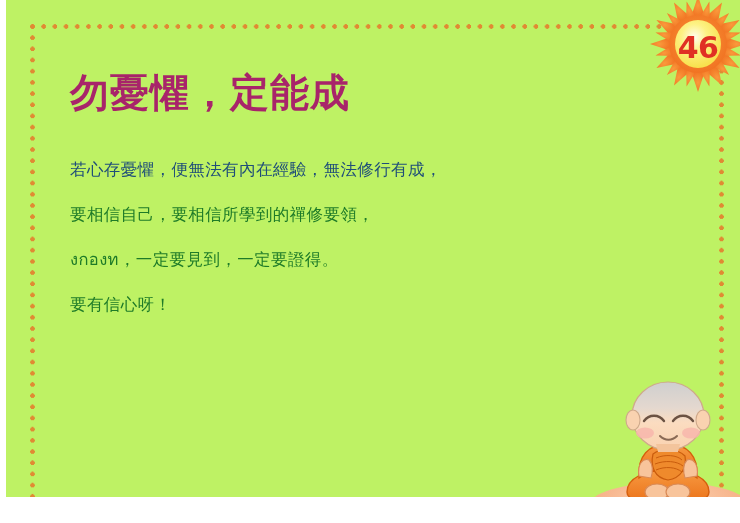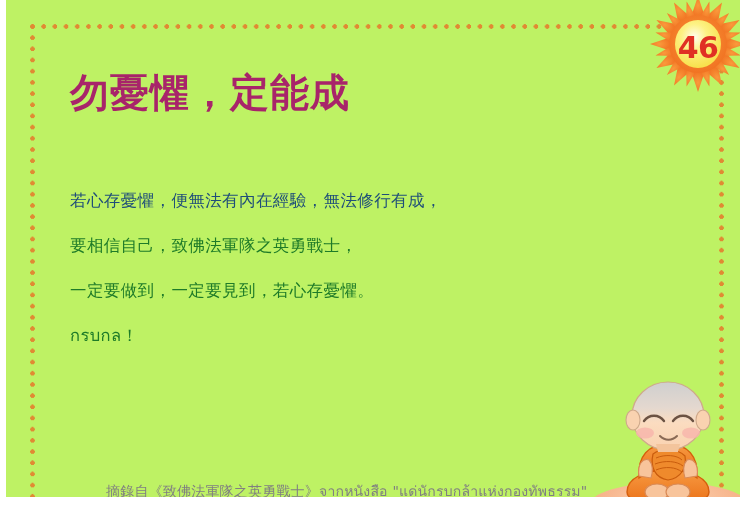--- a/index.html
+++ b/index.html
@@ -82,21 +82,20 @@
     letter-spacing: 1px;
     white-space: nowrap;
   }
 
   
   #body-text {
     position: absolute;
     left: 64px;
     top: 162px;
     width: 600px;
-    margin-top: 31px;
   }
   .body-line {
     font-size: 16.5px;
     line-height: 1;
     height: 45px;
     white-space: nowrap;
     letter-spacing: 0.4px;
   }
   .c-blue  { color: #1f4e79; }
   .c-green { color: #1e7b28; }
@@ -176,26 +175,25 @@
         <ellipse cx="0" cy="0" rx="23" ry="24" fill="url(#sunCenterGrad)"></ellipse>
       </g>
     </svg>
     <div id="sun-number">46</div>
   </div>
 
   <div id="page-title">勿憂懼，定能成</div>
 
   <div id="body-text">
     <div class="body-line c-blue">若心存憂懼，便無法有內在經驗，無法修行有成，</div>
-    <div class="body-line c-green">要相信自己，致佛法軍隊之英勇戰士，</div>
-    <div class="body-line c-green">一定要做到，一定要見到，若心存憂懼。</div>
-    <div class="body-line c-green">กรบกล！</div>
+    <div class="body-line c-green">要相信自己，要相信所學到的禪修要領，</div>
+    <div class="body-line c-green">งกองท，一定要見到，一定要證得。</div>
+    <div class="body-line c-green">要有信心呀！</div>
   </div>
 
-  <div id="footer-credit">摘錄自《致佛法軍隊之英勇戰士》จากหนังสือ "แด่นักรบกล้าแห่งกองทัพธรรม"</div>
 
   <div id="monk-illustration">
     <svg viewBox="0 0 170 160" xmlns="http://www.w3.org/2000/svg">
       <defs>
         <radialGradient id="cushionGrad" cx="50%" cy="30%" r="70%">
           <stop offset="0%" stop-color="#fbd3b4"></stop>
           <stop offset="60%" stop-color="#f7b48b"></stop>
           <stop offset="100%" stop-color="#f2a273"></stop>
         </radialGradient>
         <linearGradient id="headGrad" x1="0" y1="0" x2="0" y2="1">

